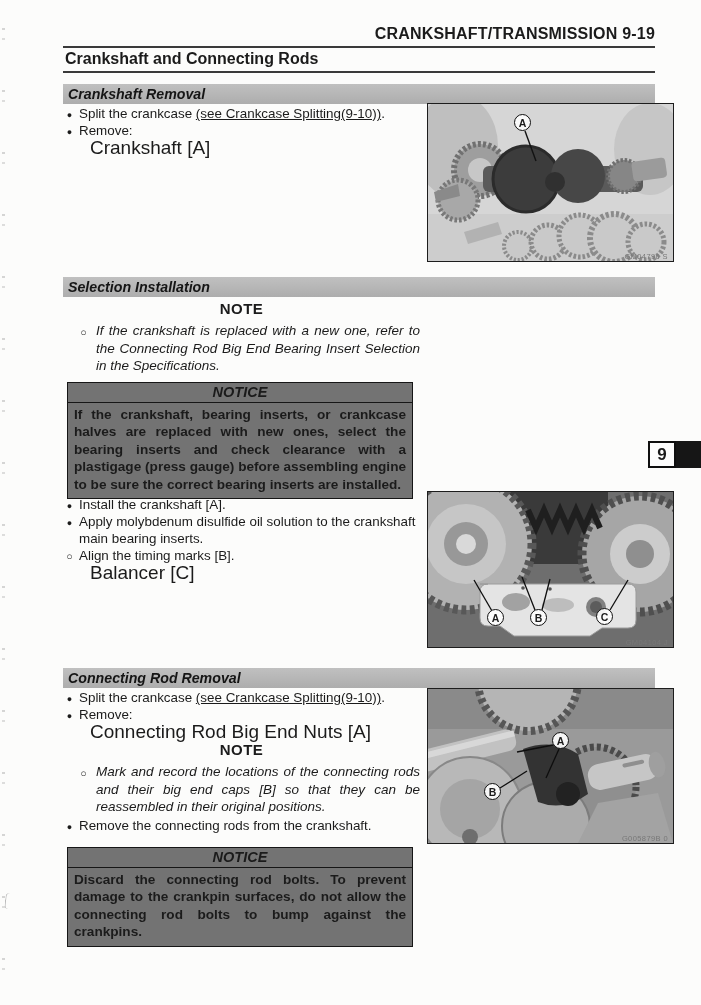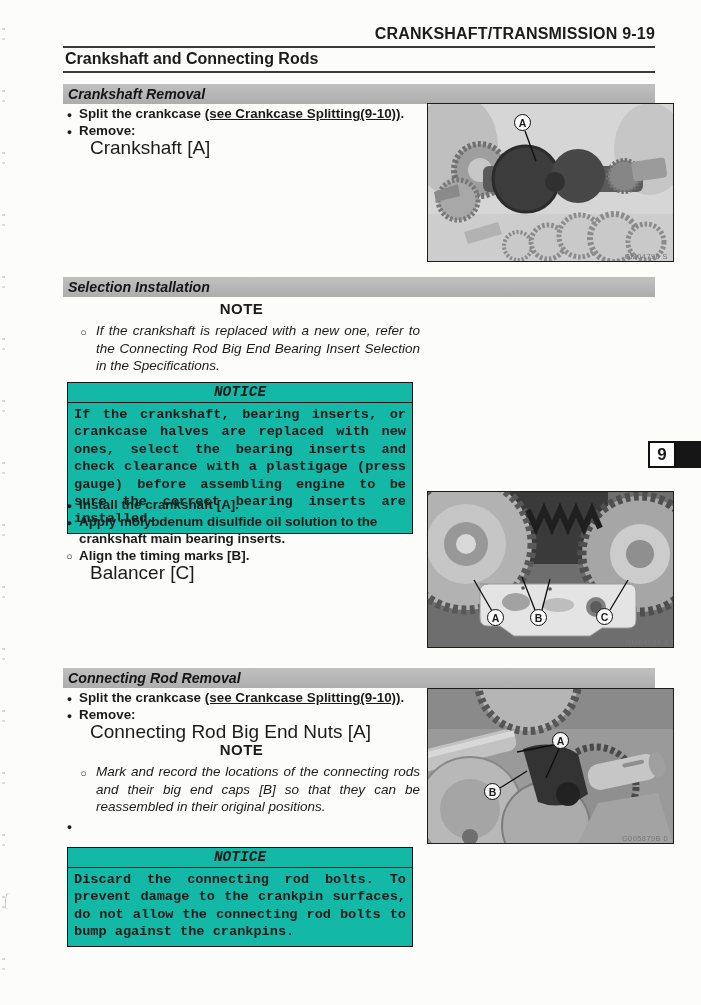--- a/index.html
+++ b/index.html
@@ -10,33 +10,33 @@
   .rule{position:absolute;left:63px;width:592px;background:#3a3a3a;}
   .rule.r1{top:46px;height:2px;}
   .rule.r2{top:71px;height:2px;}
   .doc-title{position:absolute;left:65px;top:50px;font-size:16px;font-weight:bold;}
   
   .secbar{position:absolute;left:63px;width:592px;height:20px;box-sizing:border-box;
           background:linear-gradient(#c0c0c0,#adadad);font-weight:bold;font-style:italic;
           font-size:14.2px;line-height:20px;padding-left:5px;color:#151515;}
   
   .tcol{position:absolute;left:63px;width:360px;}
-  .brow{position:relative;padding-left:16px;line-height:16.9px;font-size:13.4px;font-weight:bold;}
+  .brow{position:relative;padding-left:16px;line-height:16.9px;font-size:13.4px;}
   .bullet{position:absolute;left:1px;top:0;width:11px;text-align:center;}
   .bullet.filled::before{content:"●";font-size:9px;}
   .bullet.open::before{content:"○";font-size:10.5px;}
   .sub{padding-left:27px;line-height:16.9px;font-size:19px;}
   .xref{color:#1b1b1b;text-decoration:underline;cursor:pointer;}
   .note-head{position:absolute;left:63px;width:357px;text-align:center;font-weight:bold;
              font-size:15px;letter-spacing:.4px;}
   .note-row{position:absolute;left:63px;width:357px;box-sizing:border-box;padding-left:33px;
             font-style:italic;text-align:justify;line-height:17.7px;font-size:13.5px;}
   .note-row .bullet{left:15px;top:1px;}
   .notice{position:absolute;left:67px;width:346px;box-sizing:border-box;border:1.7px solid #161616;
-          background:#14b8a6;font-family:Liberation Mono, monospace;}
+          background:#737373;}
   .notice-head{text-align:center;font-weight:bold;font-style:italic;font-size:14.5px;
                padding:1px 0 2px;border-bottom:1.7px solid #161616;}
   .notice-body{padding:3px 6px 5px 6px;font-weight:bold;text-align:justify;
                font-size:13.6px;line-height:17.4px;}
   
   .figure{position:absolute;left:427px;width:245px;border:1.6px solid #1d1d1d;background:#cfcfcf;
           box-sizing:content-box;}
   .figure svg{display:block;}
   .fig-label{position:absolute;width:17px;height:17px;border:1.4px solid #101010;border-radius:50%;
              background:rgba(253,253,253,.92);display:flex;align-items:center;justify-content:center;
@@ -196,20 +196,21 @@
 
   <div class="note-head" style="top:741px;">NOTE</div>
   <div class="note-row" style="top:763px;">
     <span class="bullet open"></span>
     <span>Mark and record the locations of the connecting rods and their big end caps [B] so that they can be reassembled in their original positions.</span>
   </div>
 
   <div class="tcol" style="top:818px;">
     <div class="brow">
       <span class="bullet filled"></span>
+      <span>Remove the connecting rods from the crankshaft.</span>
     </div>
   </div>
 
   <div class="notice" style="top:847px;">
     <div class="notice-head">NOTICE</div>
     <div class="notice-body">Discard the connecting rod bolts. To prevent damage to the crankpin surfaces, do not allow the connecting rod bolts to bump against the crankpins.</div>
   </div>
 
   <div class="figure" style="top:688px;height:154px;">
     <svg width="245" height="154" viewBox="0 0 245 154">

